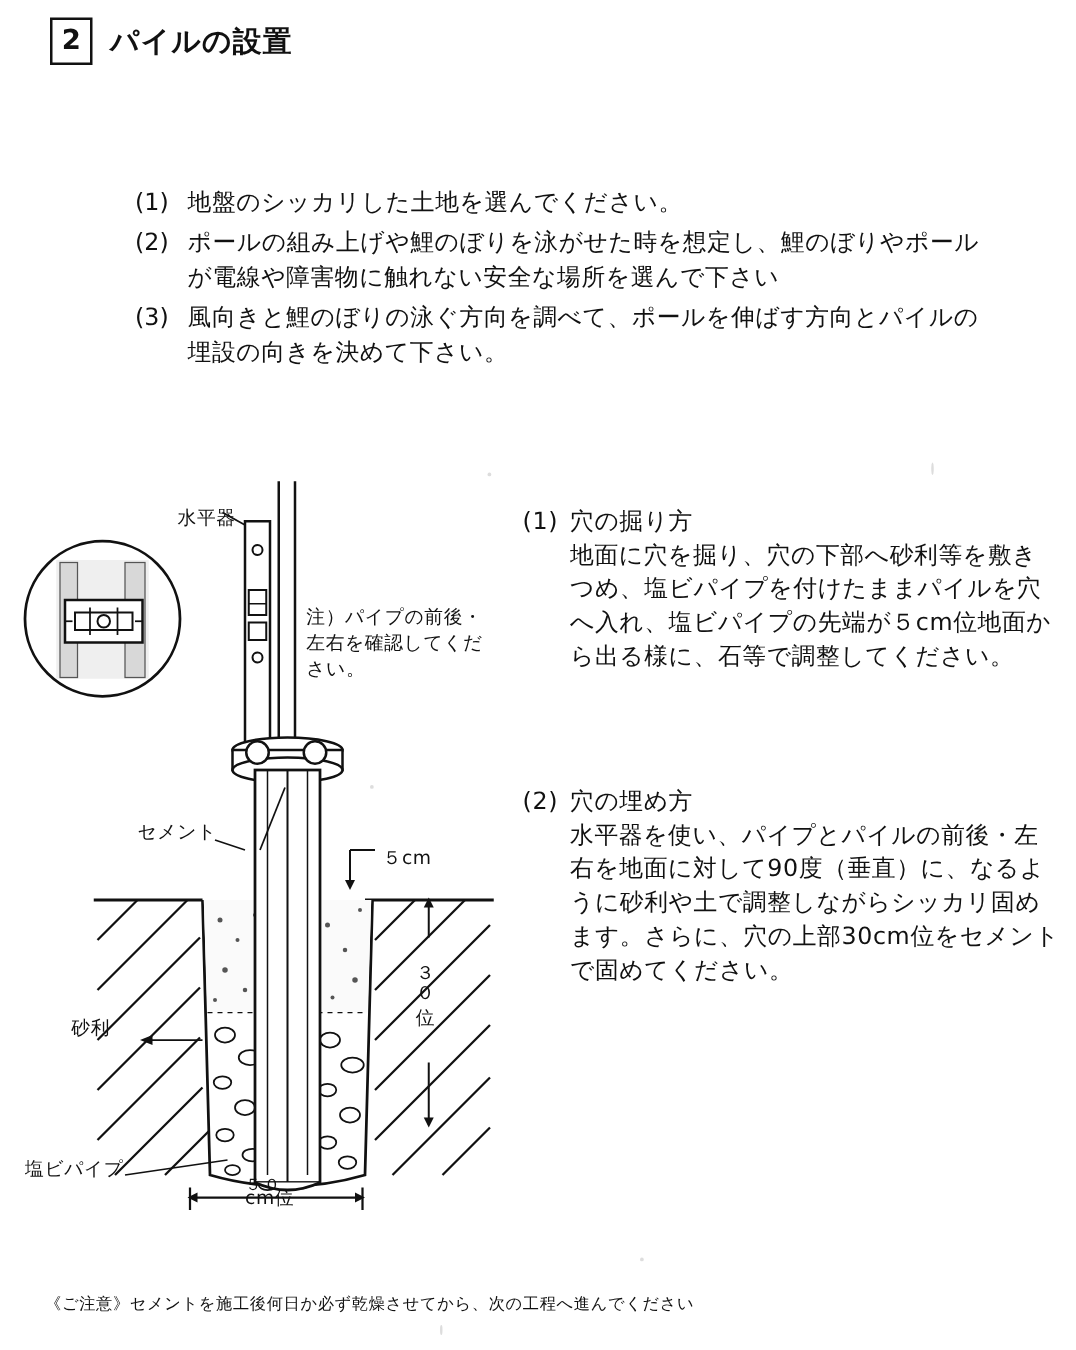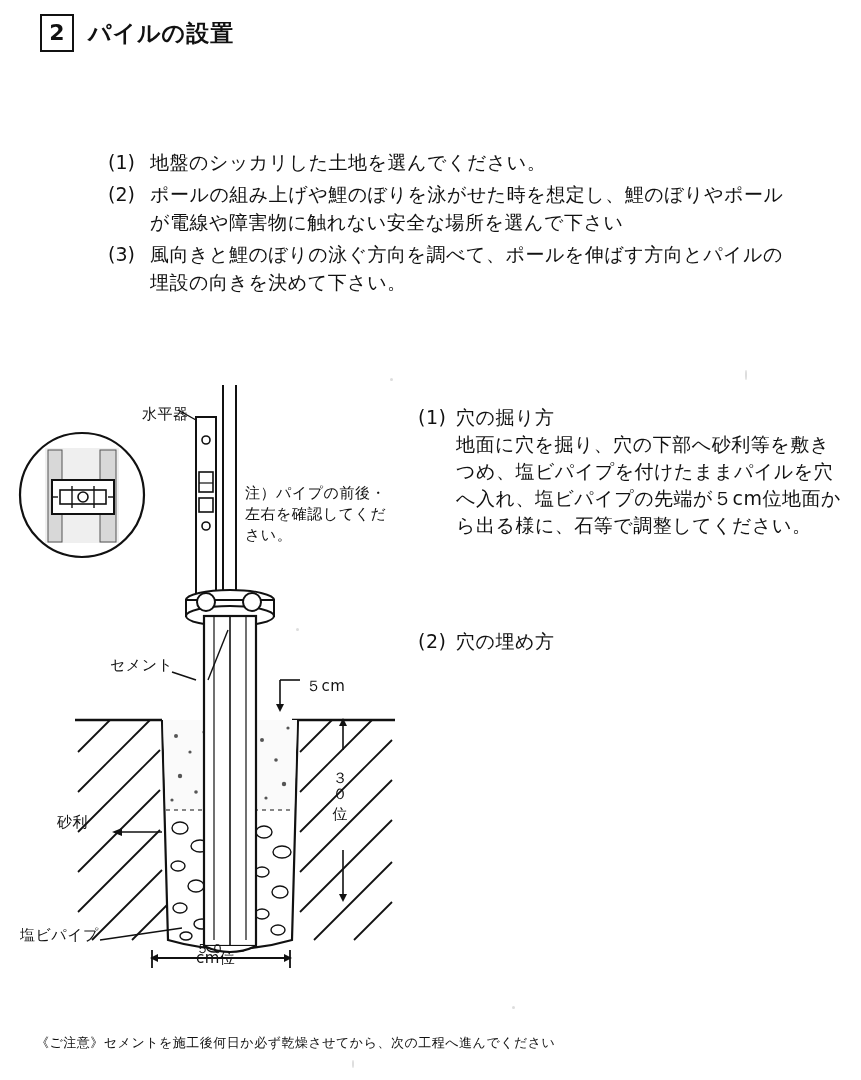--- a/index.html
+++ b/index.html
@@ -186,20 +186,21 @@
       <div>穴の掘り方</div>
     </div>
     <div class="rb-body">地面に穴を掘り、穴の下部へ砂利等を敷きつめ、塩ビパイプを付けたままパイルを穴へ入れ、塩ビパイプの先端が５cm位地面から出る様に、石等で調整してください。</div>
   </div>
 
   <div class="right-block" id="rb2">
     <div class="rb-head">
       <div class="num">(2)</div>
       <div>穴の埋め方</div>
     </div>
+    <div class="rb-body">水平器を使い、パイプとパイルの前後・左右を地面に対して90度（垂直）に、なるように砂利や土で調整しながらシッカリ固めます。さらに、穴の上部30cm位をセメントで固めてください。</div>
   </div>
 
   <svg id="figure" viewBox="0 0 420 600">
 
     <g>
       <circle cx="82" cy="115" r="62" fill="#fff" stroke="#111" stroke-width="2.2"></circle>
       <rect x="45" y="68" width="74" height="95" fill="#efefef" stroke="none"></rect>
       <rect x="48" y="70" width="14" height="92" fill="#d8d8d8" stroke="#555" stroke-width="1"></rect>
       <rect x="100" y="70" width="16" height="92" fill="#d8d8d8" stroke="#555" stroke-width="1"></rect>
       <rect x="52" y="100" width="62" height="34" fill="#fff" stroke="#111" stroke-width="2"></rect>

